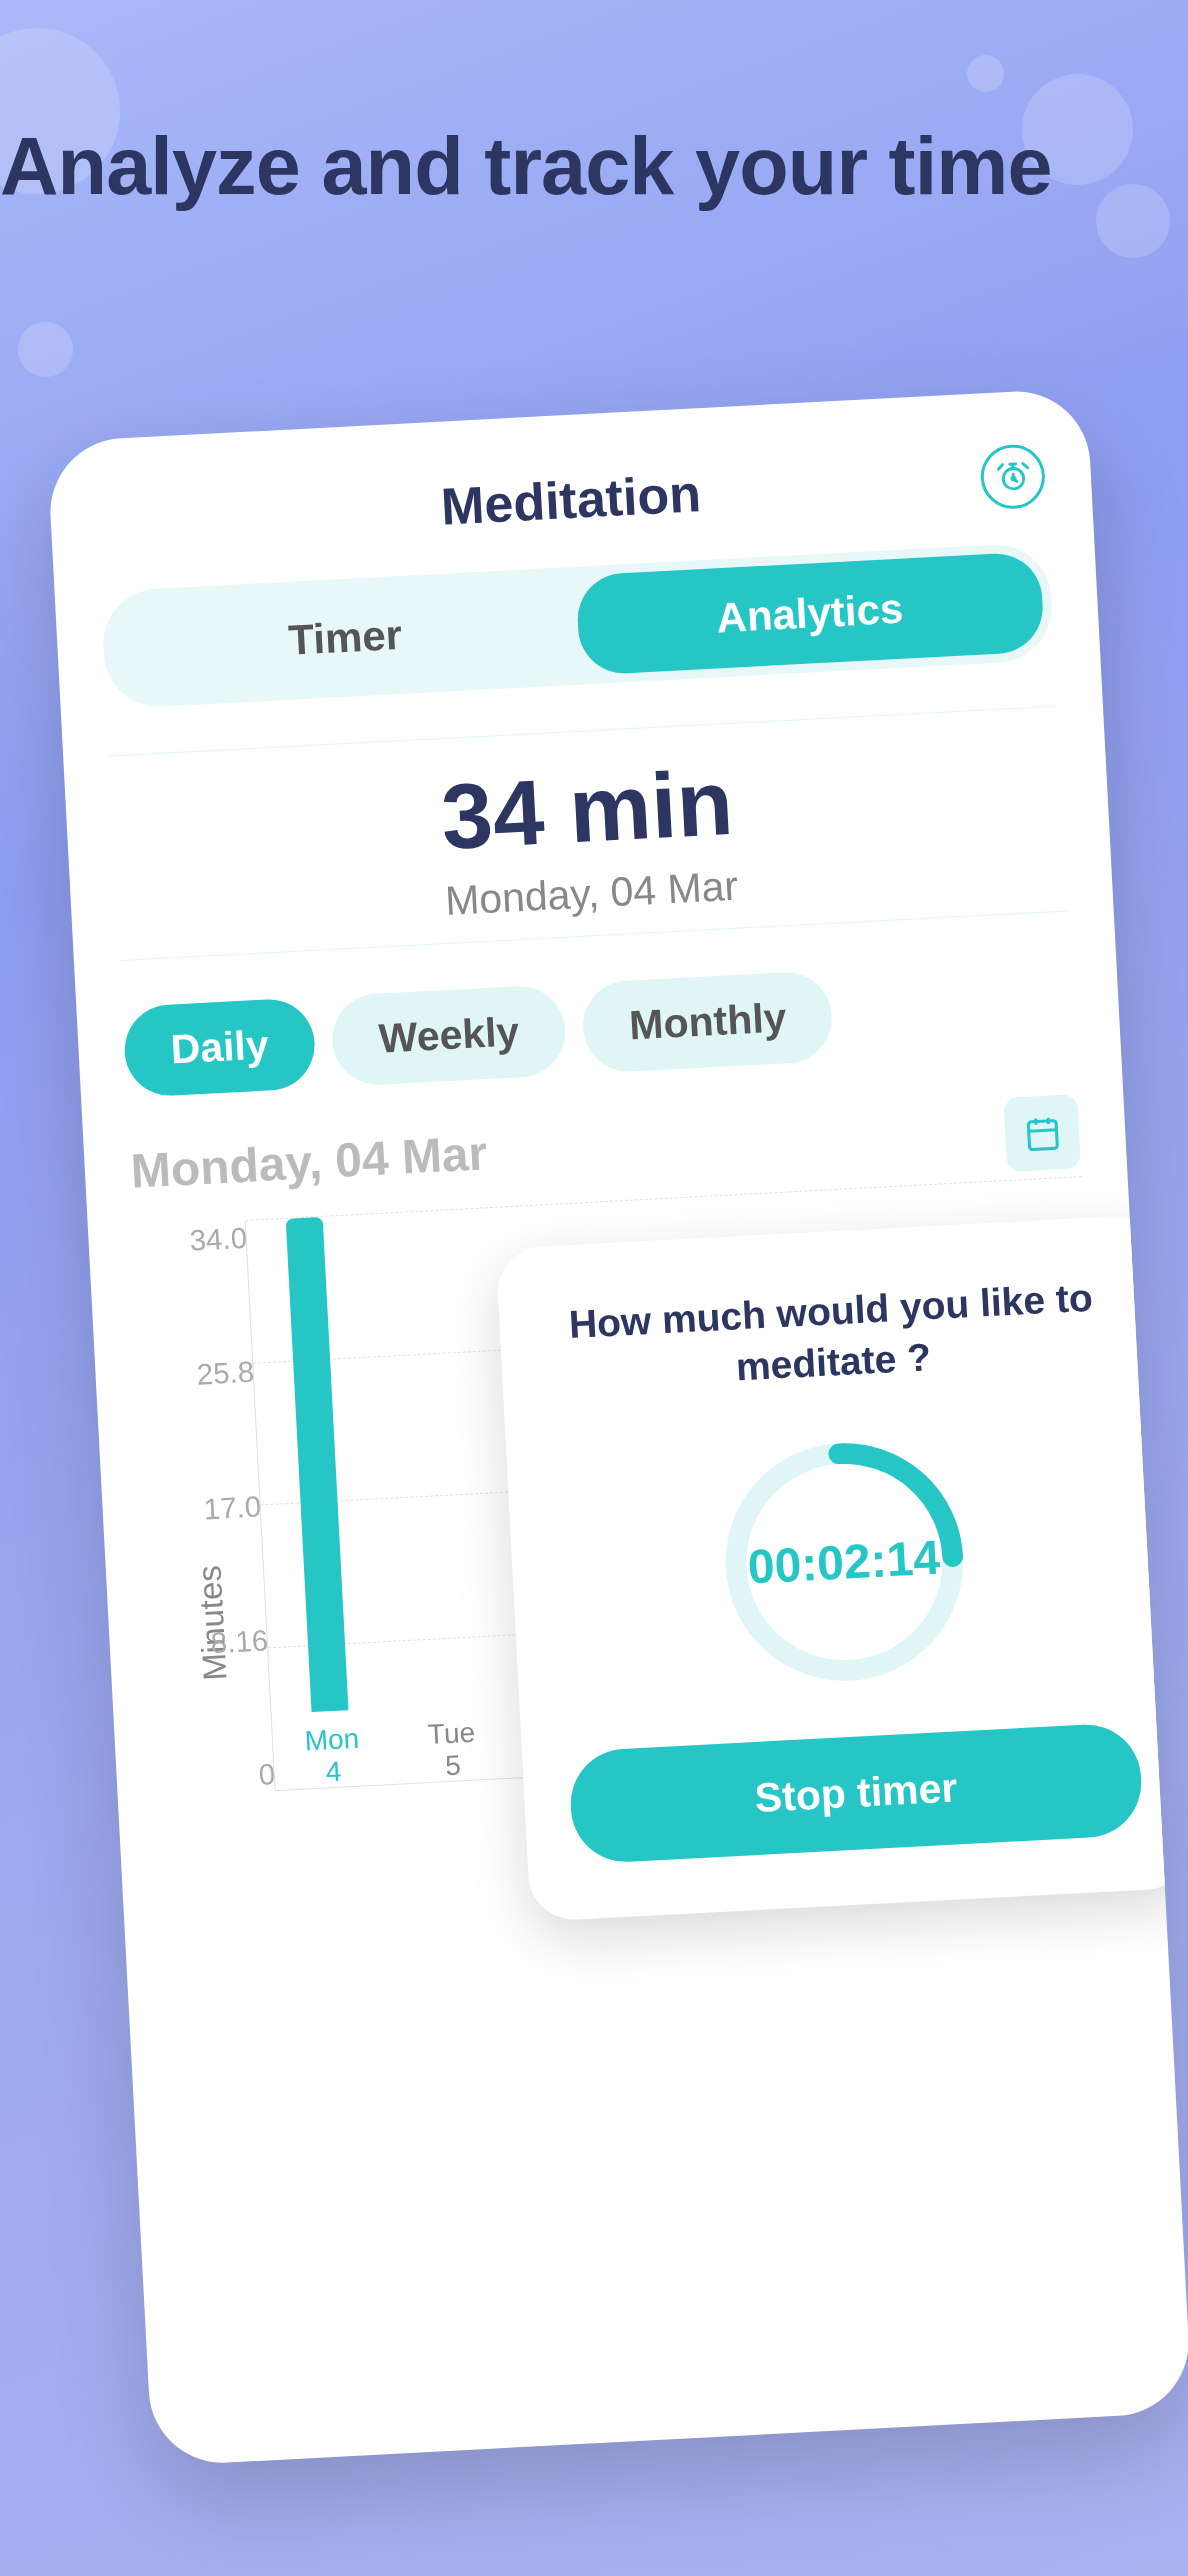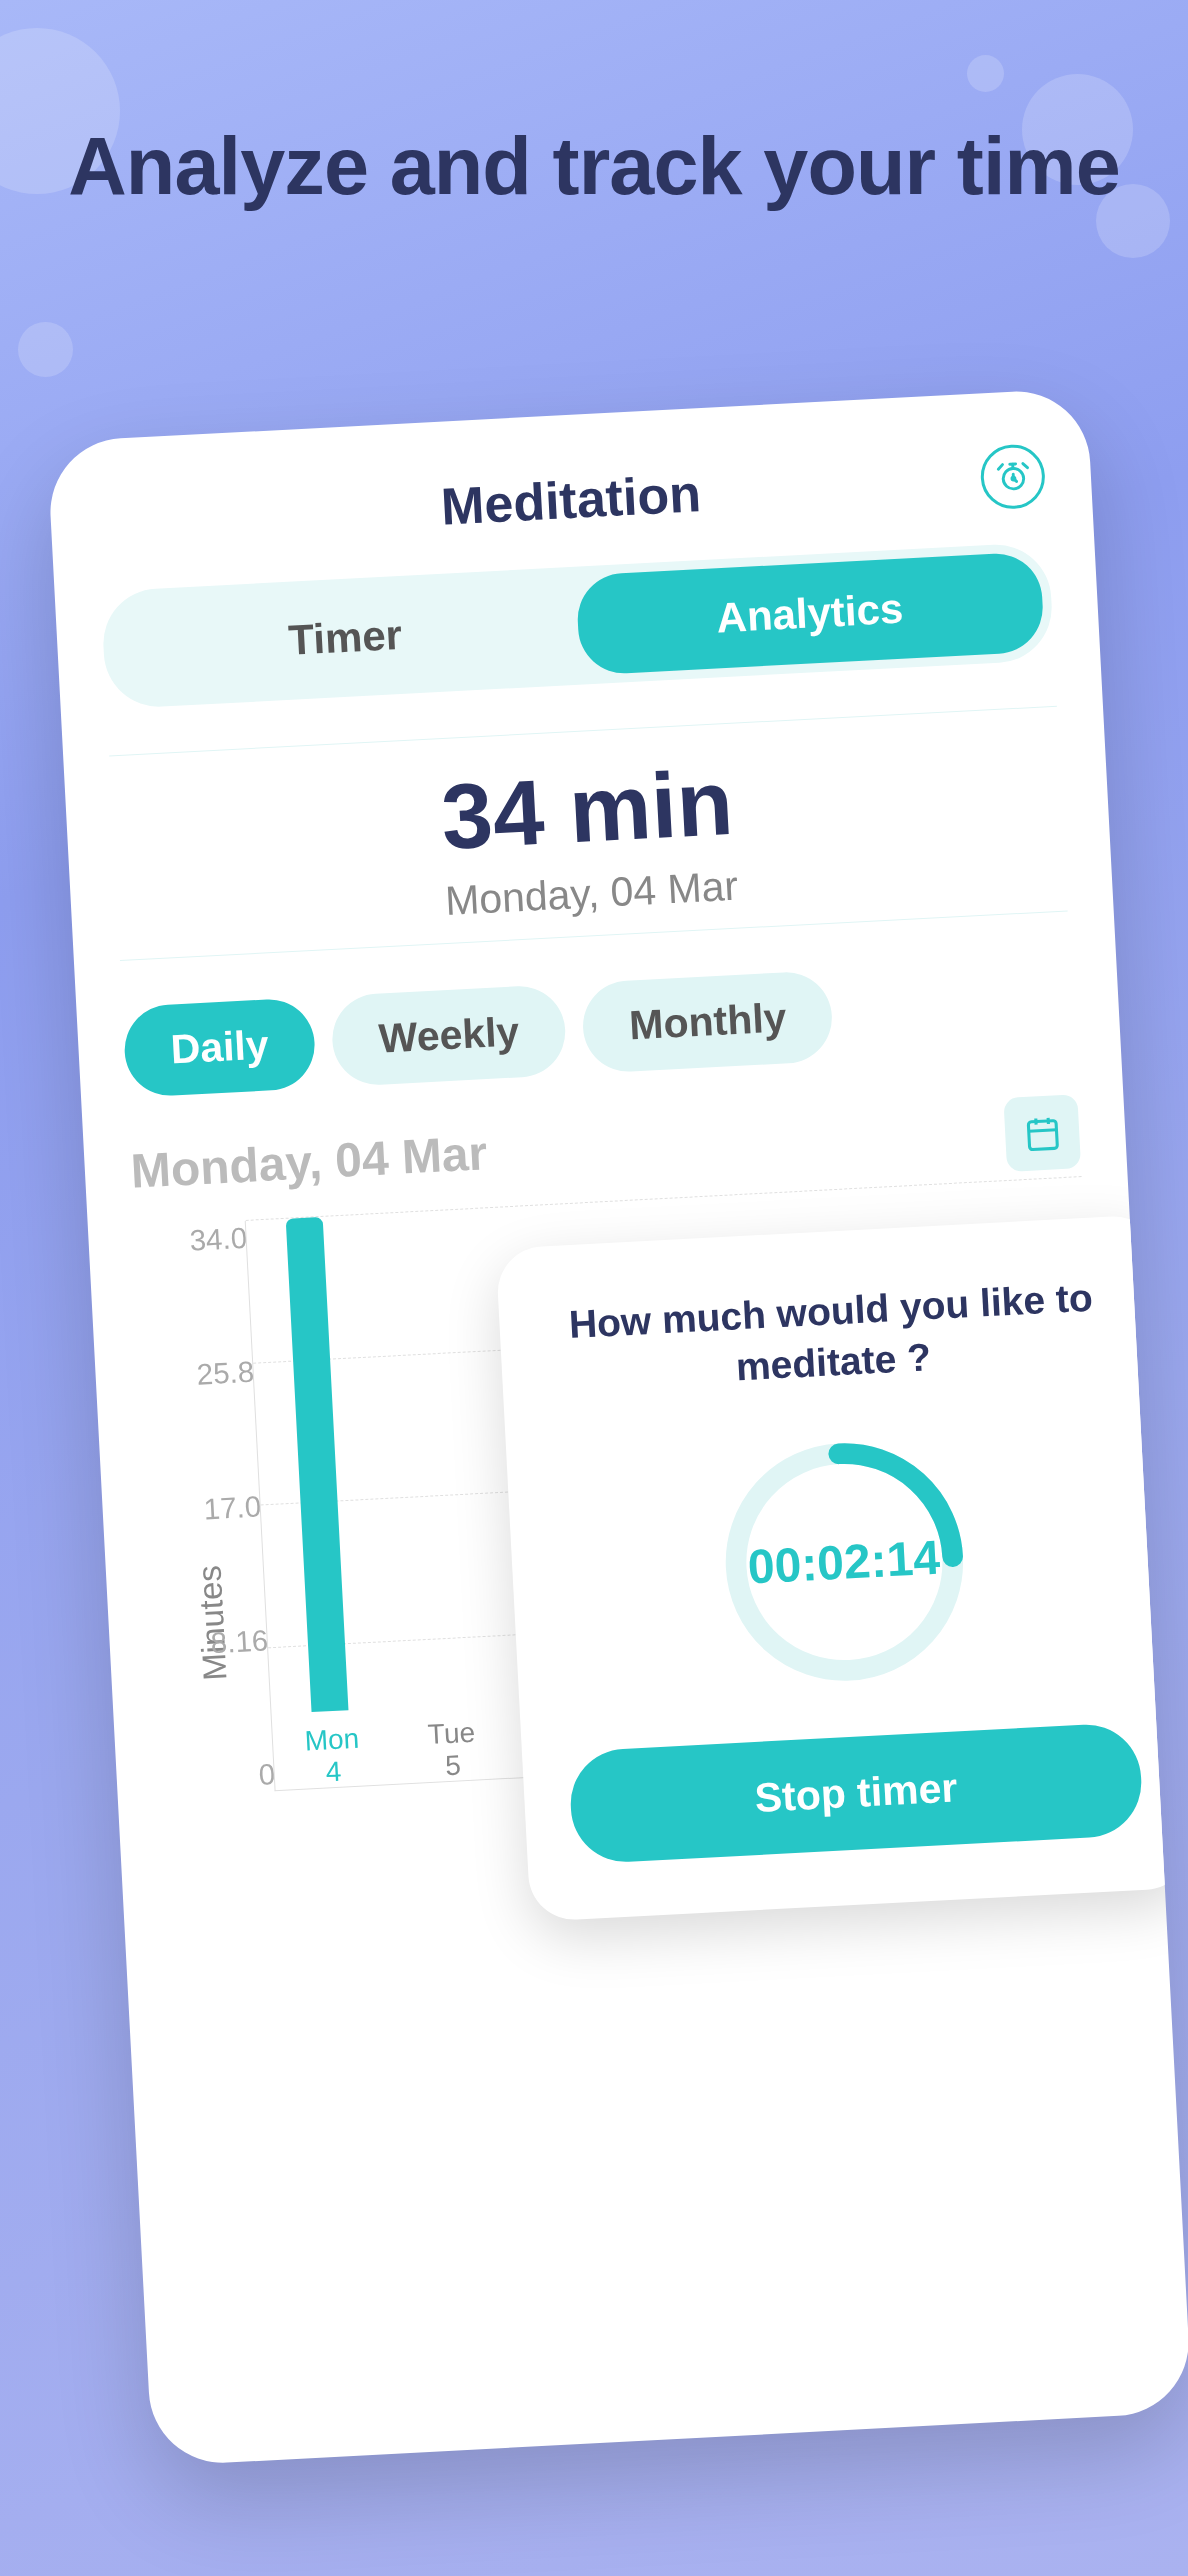--- a/index.html
+++ b/index.html
@@ -23,21 +23,21 @@
     .dc2 { width: 111px; height: 111px; top: 74px; right: 55px; }
     .dc3 { width: 74px; height: 74px; top: 184px; right: 18.4px; }
     .dc4 { width: 55px; height: 55px; top: 322px; left: 18.4px; }
     .dc5 { width: 37px; height: 37px; top: 55px; right: 184px; }
 
     
     .header-text {
       position: absolute;
       top: 120px;
       left: 0; right: 0;
-      text-align: center;
+      text-align: left;
       z-index: 10;
     }
     .header-text h1 {
       font-size: 81px;
       font-weight: 900;
       color: #2d3561;
       line-height: 1.15;
       letter-spacing: -0.9px;
     }
 

